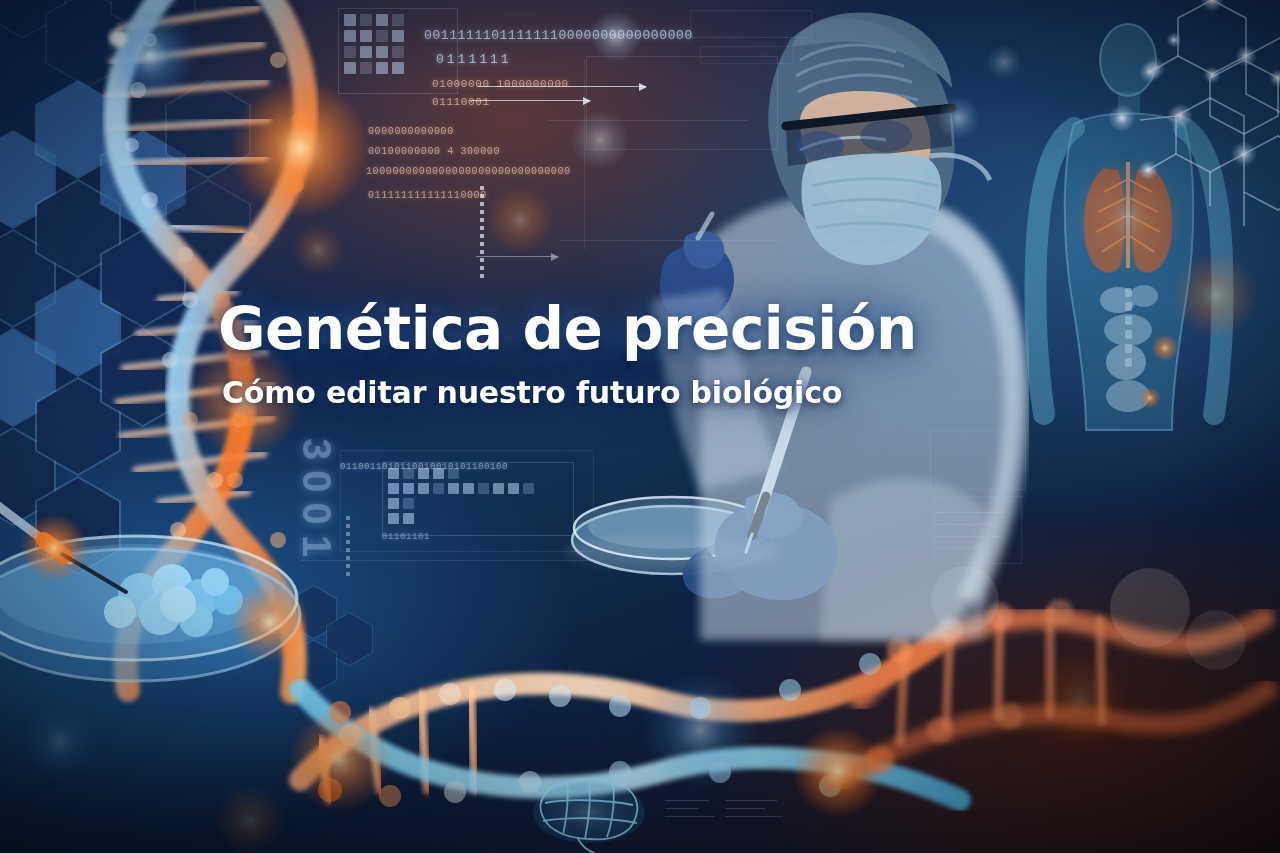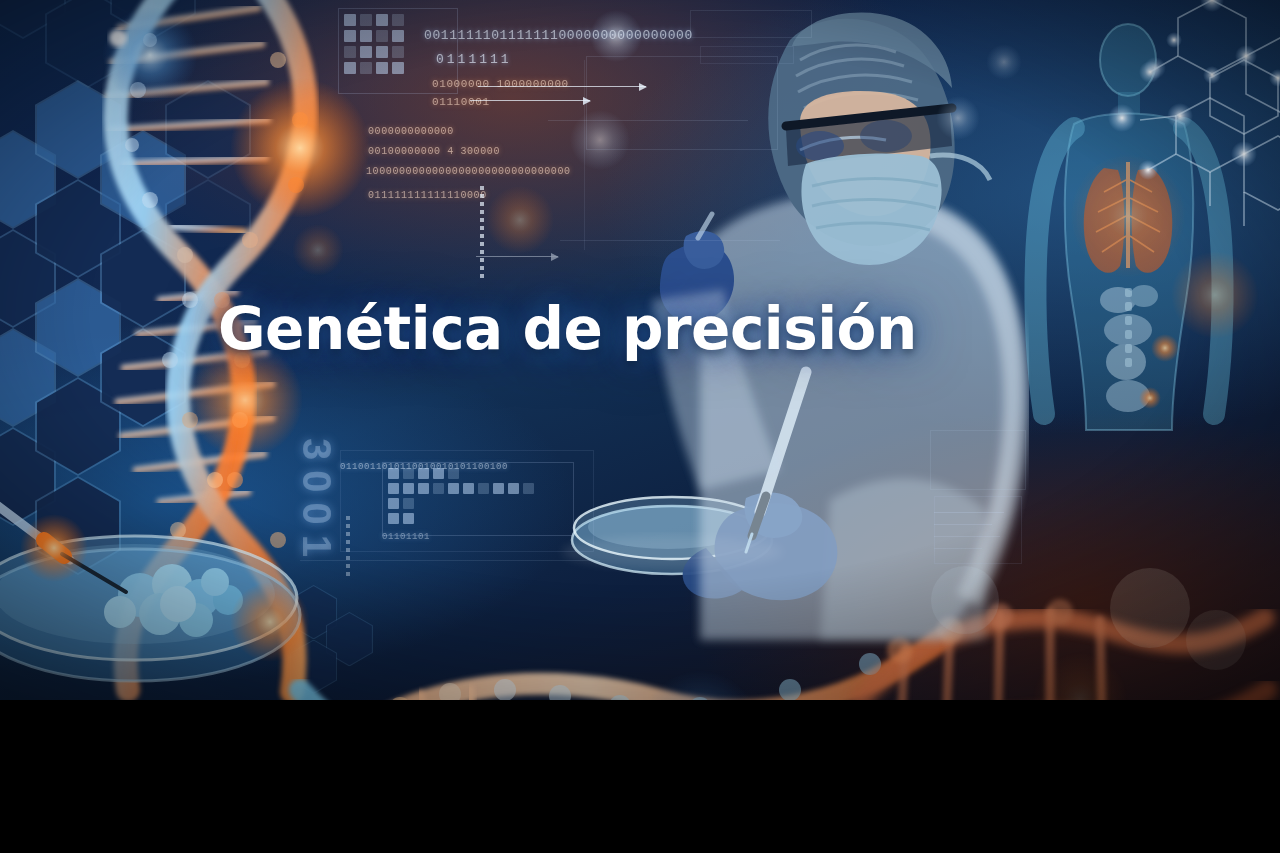--- a/index.html
+++ b/index.html
@@ -1,21 +1,21 @@
 <!DOCTYPE html>
 <html><head>
 <meta charset="utf-8">
 <title>Genetica de precision</title>
 <style>
   html,body{margin:0;padding:0;background:#000;}
   body{font-family:"Liberation Sans",sans-serif;}
 
   #stage{
     position:relative;
-    width:1280px;height:700px;
+    width:1280px;height:853px;
     overflow:hidden;
     background:#4d7c0f;
   }
   .layer{position:absolute;inset:0;pointer-events:none;}
 
   
   #bg-base{
     background:
       radial-gradient(ellipse 60% 55% at 84% 28%, rgba(40,90,140,.70) 0%, rgba(15,40,80,0) 62%),
       radial-gradient(ellipse 55% 50% at 40% 14%, rgba(150,70,40,.55) 0%, rgba(90,40,25,0) 60%),
@@ -602,16 +602,17 @@
     <div class="hud-line" style="left:934px;top:512px;width:70px;opacity:.45;"></div>
     <div class="hud-line" style="left:934px;top:524px;width:58px;opacity:.40;"></div>
     <div class="hud-line" style="left:934px;top:536px;width:66px;opacity:.35;"></div>
     <div class="hud-line" style="left:934px;top:548px;width:48px;opacity:.30;"></div>
   </div>
 
   <div class="layer" id="bg-vig"></div>
 
   <div id="text-block">
     <h1 id="title">Genética de precisión</h1>
+    <p id="subtitle">Cómo editar nuestro futuro biológico</p>
   </div>
 
 
 </div>
 
 </body></html>

